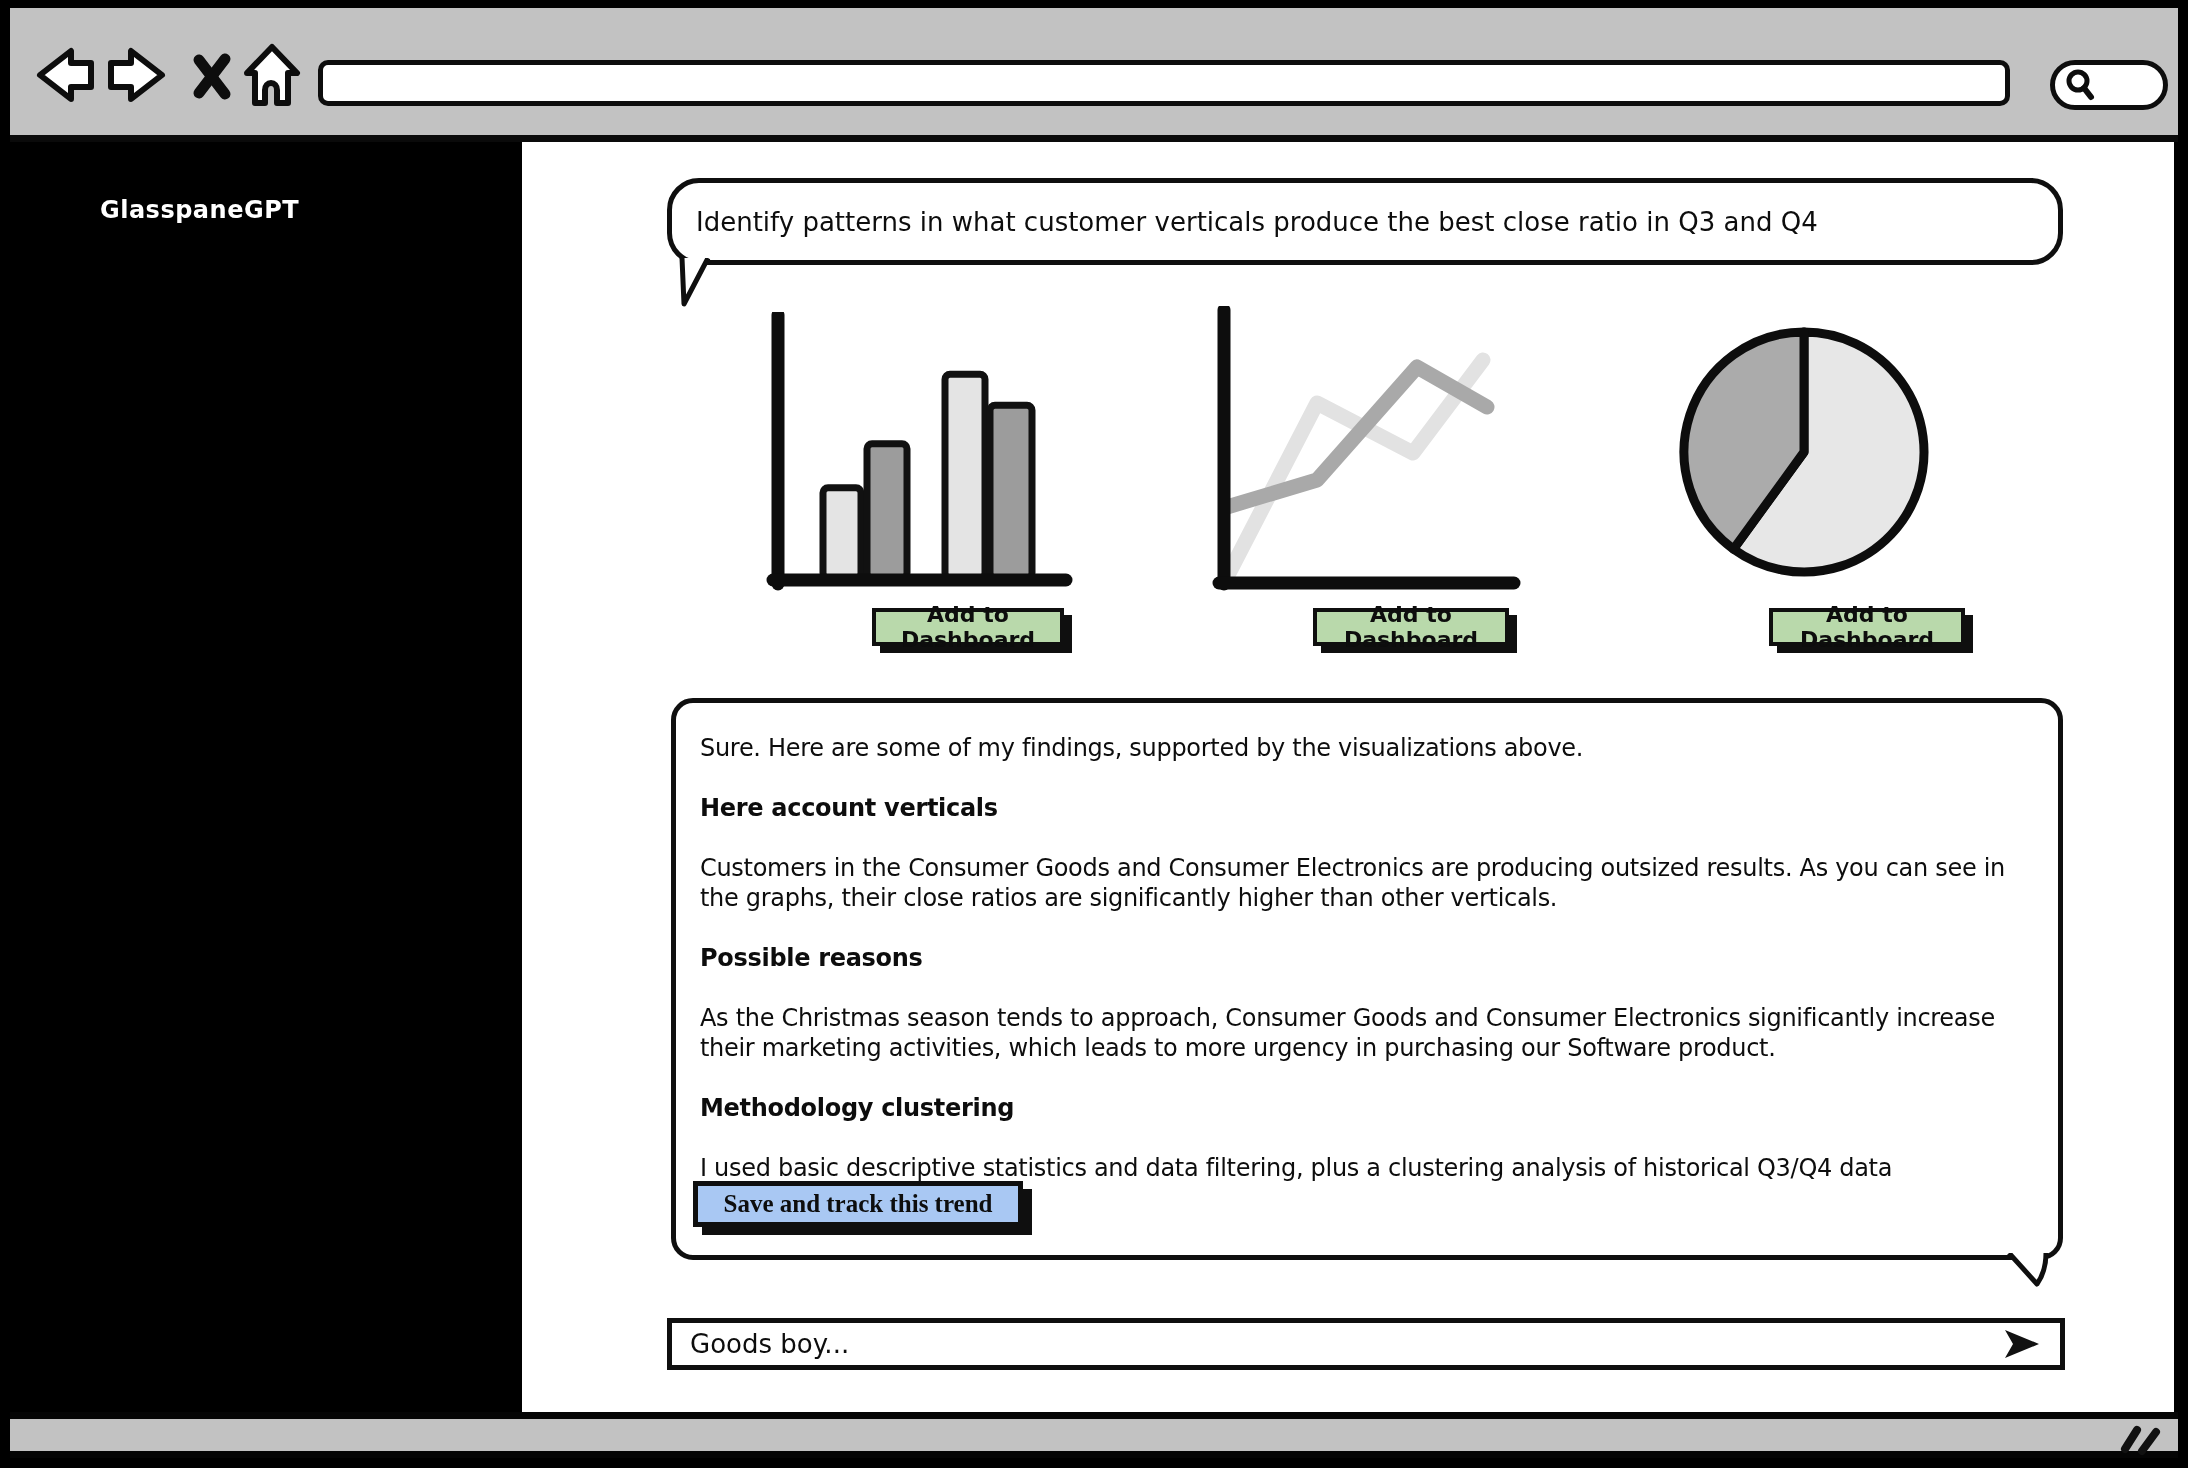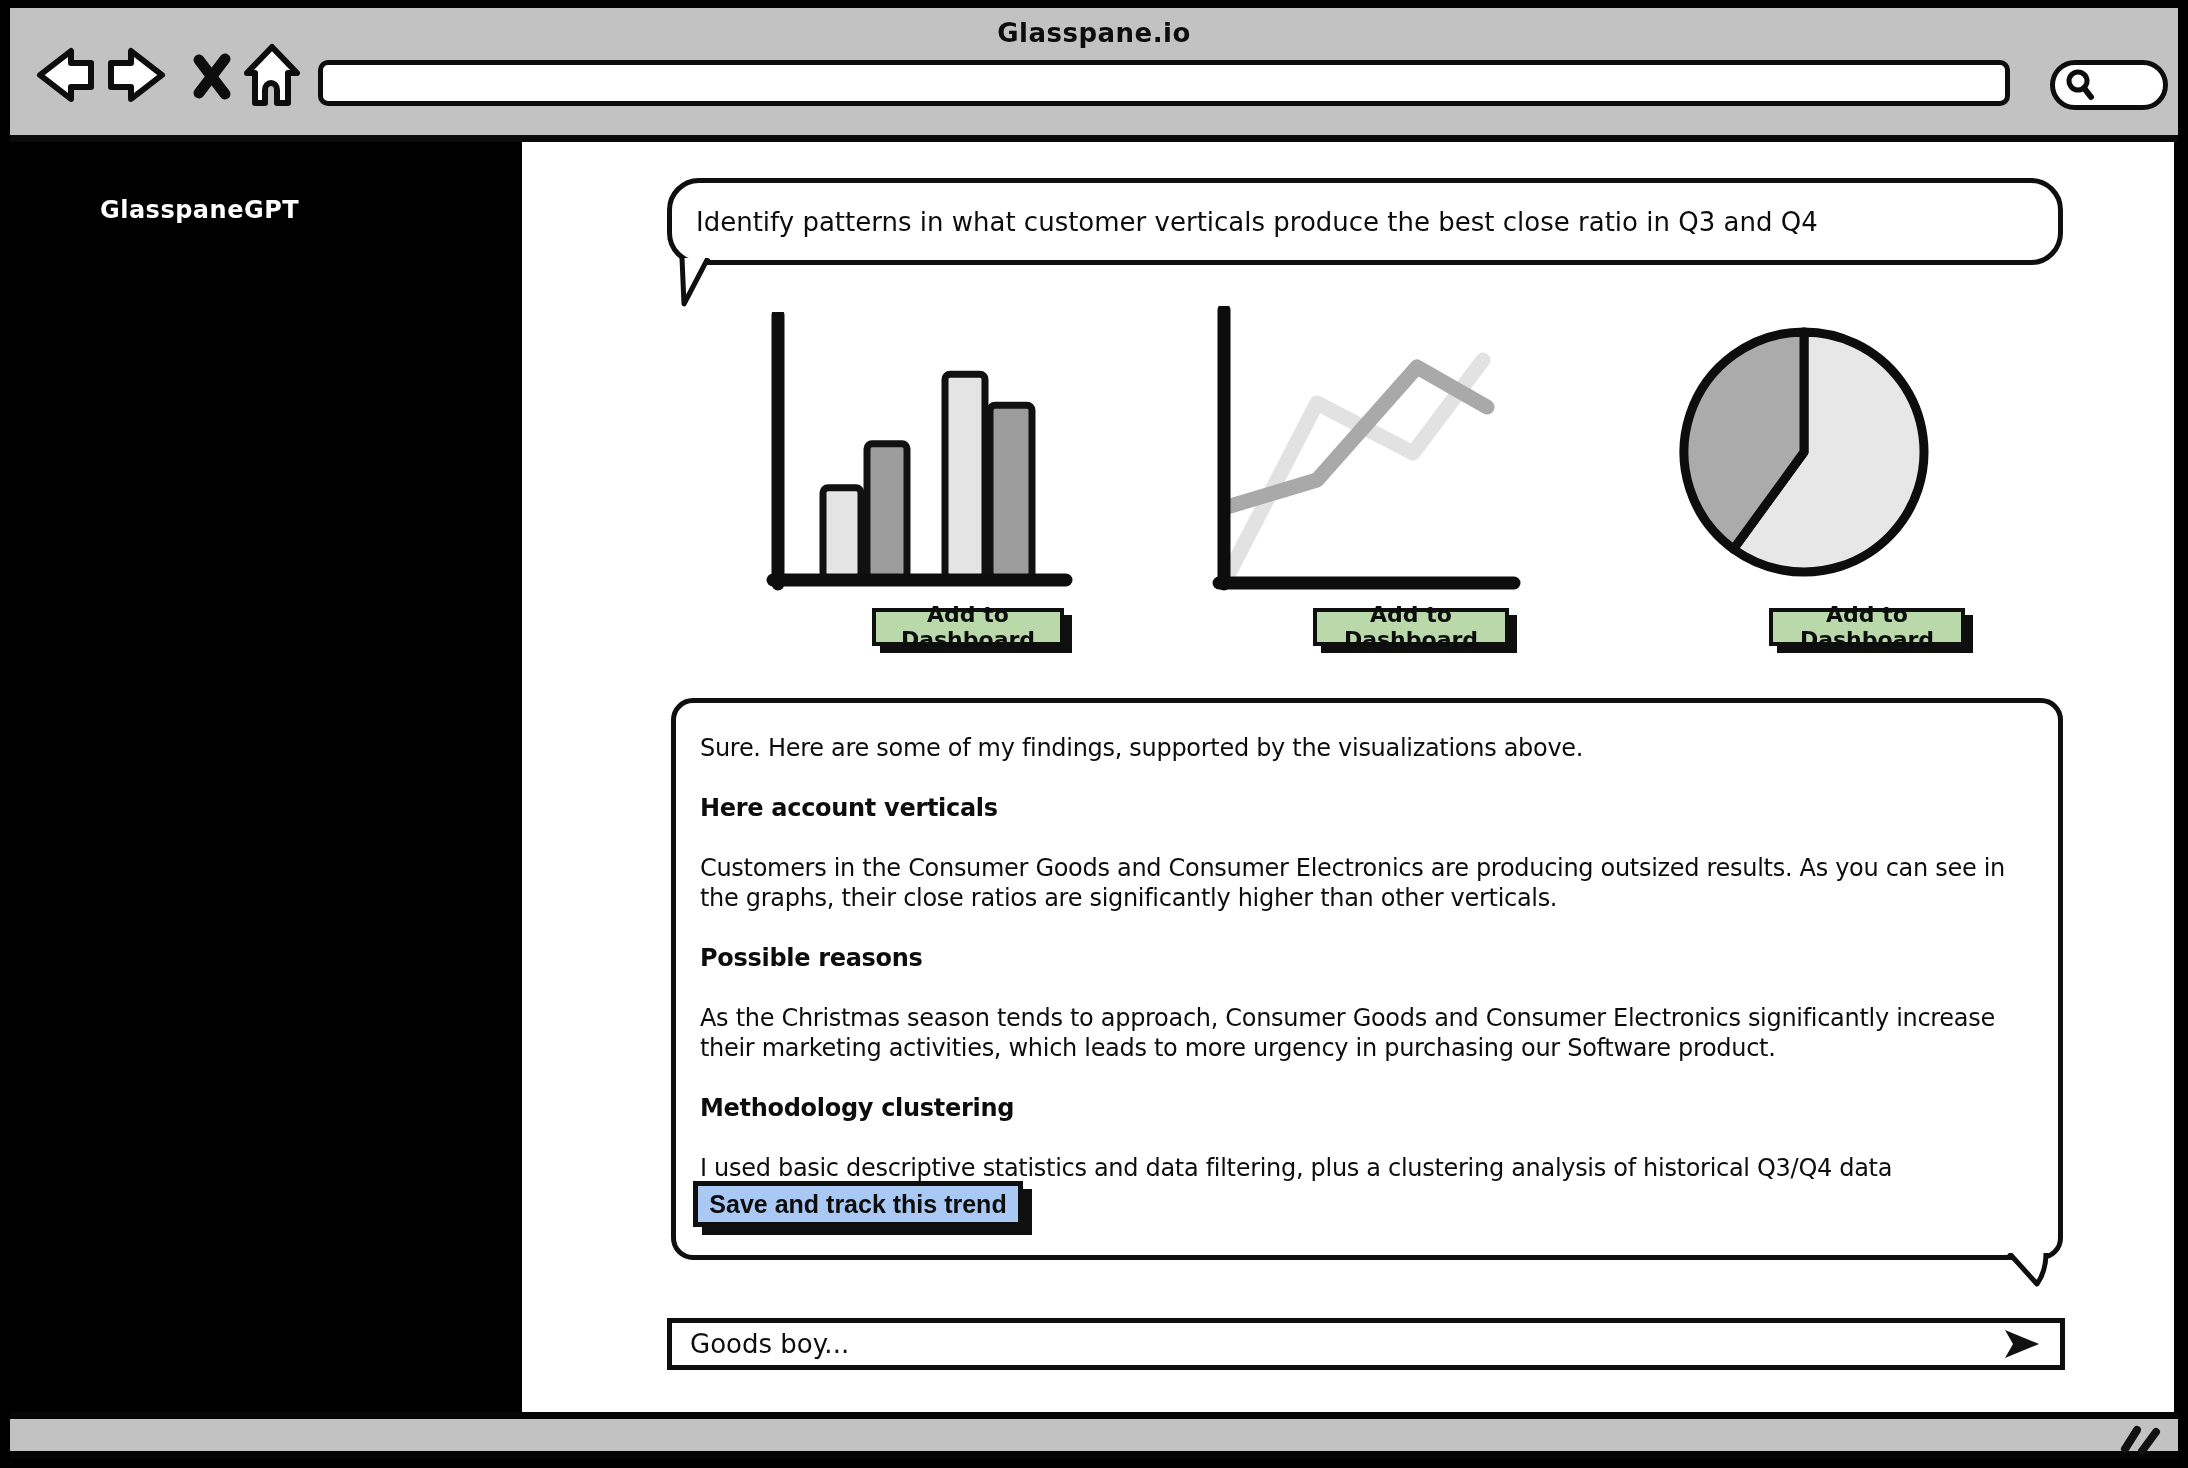--- a/index.html
+++ b/index.html
@@ -37,38 +37,37 @@
   #chart-pie{left:1664px;top:310px;}
   
   .dash-btn{position:absolute;top:608px;height:38px;background:#b9d9ab;border:4px solid #0f0f0f;
             box-shadow:8px 7px 0 #0f0f0f;box-sizing:border-box;display:flex;align-items:center;
             justify-content:center;font-size:22px;font-weight:bold;font-family:inherit;
             padding:0;cursor:pointer;color:#0d0d0d;}
   #dash1{left:872px;width:192px;} #dash2{left:1313px;width:196px;} #dash3{left:1769px;width:196px;}
   .cta-btn{position:absolute;left:17px;top:478px;width:330px;height:46px;background:#a9c8f3;
            border:5px solid #0f0f0f;box-shadow:9px 8px 0 #0f0f0f;box-sizing:border-box;
            display:flex;align-items:center;justify-content:center;font-size:25px;font-weight:bold;
-           font-family:Liberation Sans, sans-serif;cursor:pointer;color:#0d0d0d;}
+           font-family:Liberation Serif, serif;cursor:pointer;color:#0d0d0d;}
   
   .composer{position:absolute;left:667px;top:1318px;width:1398px;height:52px;background:#fff;
             border:5px solid #0f0f0f;box-sizing:border-box;display:flex;align-items:center;
             padding:0 18px;font-size:26px;}
   .send{margin-left:auto;display:flex;cursor:pointer;}
   
   .statusbar{position:absolute;left:10px;top:1412px;width:2168px;height:46px;background:#c2c2c2;
              border-top:7px solid #050505;border-bottom:7px solid #050505;box-sizing:border-box;}
   .resize{position:absolute;right:14px;top:3px;}
 </style>
 </head>
 <body>
 
 <div class="stage">
 
   <div class="chrome">
-    <div class="chrome-title">Glasspane.io</div>
 
     <span class="navicon" style="left:24px;">
       <svg width="62" height="58" viewBox="0 0 62 58">
         <path d="M37 5 L37 17 L57 17 L57 41 L37 41 L37 53 L6 29 Z" fill="#fff" stroke="#0d0d0d" stroke-width="6" stroke-linejoin="round"></path>
       </svg>
     </span>
     <span class="navicon" style="left:96px;">
       <svg width="62" height="58" viewBox="0 0 62 58">
         <path d="M25 5 L25 17 L5 17 L5 41 L25 41 L25 53 L56 29 Z" fill="#fff" stroke="#0d0d0d" stroke-width="6" stroke-linejoin="round"></path>
       </svg>

